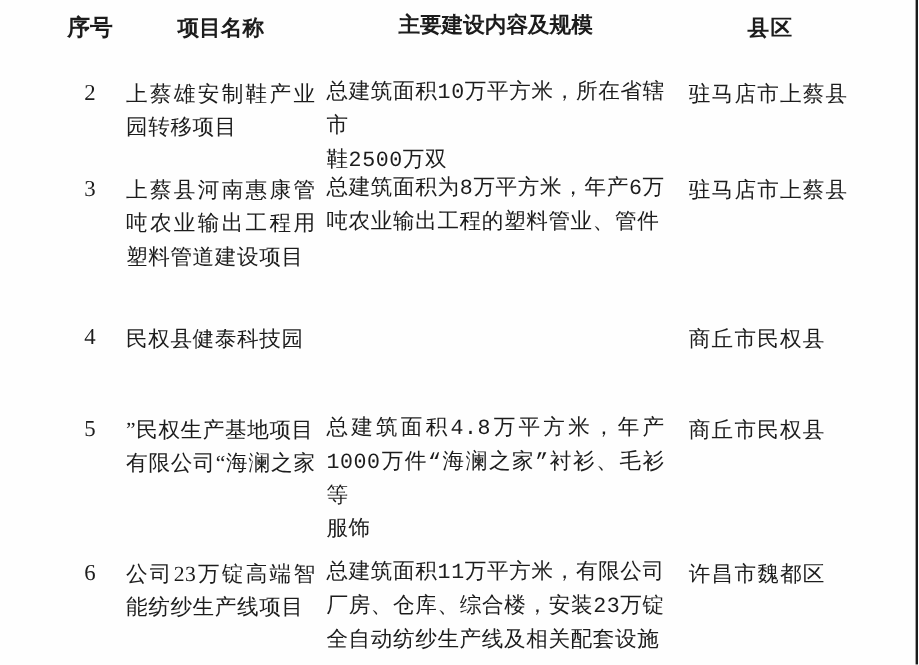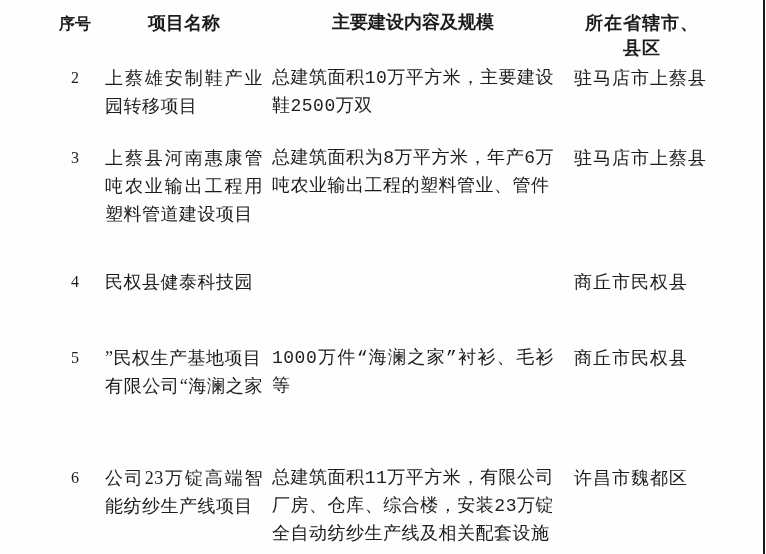--- a/index.html
+++ b/index.html
@@ -45,49 +45,48 @@
   .data-row {
     font-size: 18px;
     line-height: 28px;
     letter-spacing: 0.5px;
   }
   .row-2 { top: 64px; }
   .row-3 { top: 144px; }
   .row-4 { top: 268px; }
   .row-5 { top: 344px; }
   .row-6 { top: 464px; }
-  .c-no { font-size: 16px; letter-spacing: 0; }
+  .c-no { font-size: 19px; letter-spacing: 0; }
   
   .tline { text-align: justify; text-align-last: justify; }
   .tline-last { text-align-last: left; }
   .c-loc { letter-spacing: 1px; }
 </style>
 </head>
 <body>
 
 <div class="page">
 
   <div class="trow header-row">
     <div class="c-no hcell">序号</div>
     <div class="c-name hcell">项目名称</div>
     <div class="c-desc hcell">主要建设内容及规模</div>
     <div class="c-loc hcell">
-        <div class="tline">所在省辖市、</div>
         <div class="tline tline-last">县区</div>
       </div>
   </div>
 
   <div class="trow data-row row-2">
     <div class="c-no">2</div>
     <div class="c-name">
         <div class="tline">上蔡雄安制鞋产业</div>
         <div class="tline tline-last">园转移项目</div>
       </div>
     <div class="c-desc">
-        <div class="tline">总建筑面积10万平方米，主要建设</div>
+        <div class="tline">总建筑面积10万平方米，所在省辖市</div>
         <div class="tline tline-last">鞋2500万双</div>
       </div>
     <div class="c-loc">驻马店市上蔡县</div>
   </div>
 
   <div class="trow data-row row-3">
     <div class="c-no">3</div>
     <div class="c-name">
         <div class="tline">上蔡县河南惠康管</div>
         <div class="tline">吨农业输出工程用</div>
@@ -108,21 +107,23 @@
     <div class="c-loc">商丘市民权县</div>
   </div>
 
   <div class="trow data-row row-5">
     <div class="c-no">5</div>
     <div class="c-name">
         <div class="tline tline-last">”民权生产基地项目</div>
         <div class="tline">有限公司“海澜之家</div>
       </div>
     <div class="c-desc">
+        <div class="tline">总建筑面积4.8万平方米，年产</div>
         <div class="tline">1000万件“海澜之家”衬衫、毛衫等</div>
+        <div class="tline tline-last">服饰</div>
       </div>
     <div class="c-loc">商丘市民权县</div>
   </div>
 
   <div class="trow data-row row-6">
     <div class="c-no">6</div>
     <div class="c-name">
         <div class="tline">公司23万锭高端智</div>
         <div class="tline tline-last">能纺纱生产线项目</div>
       </div>

